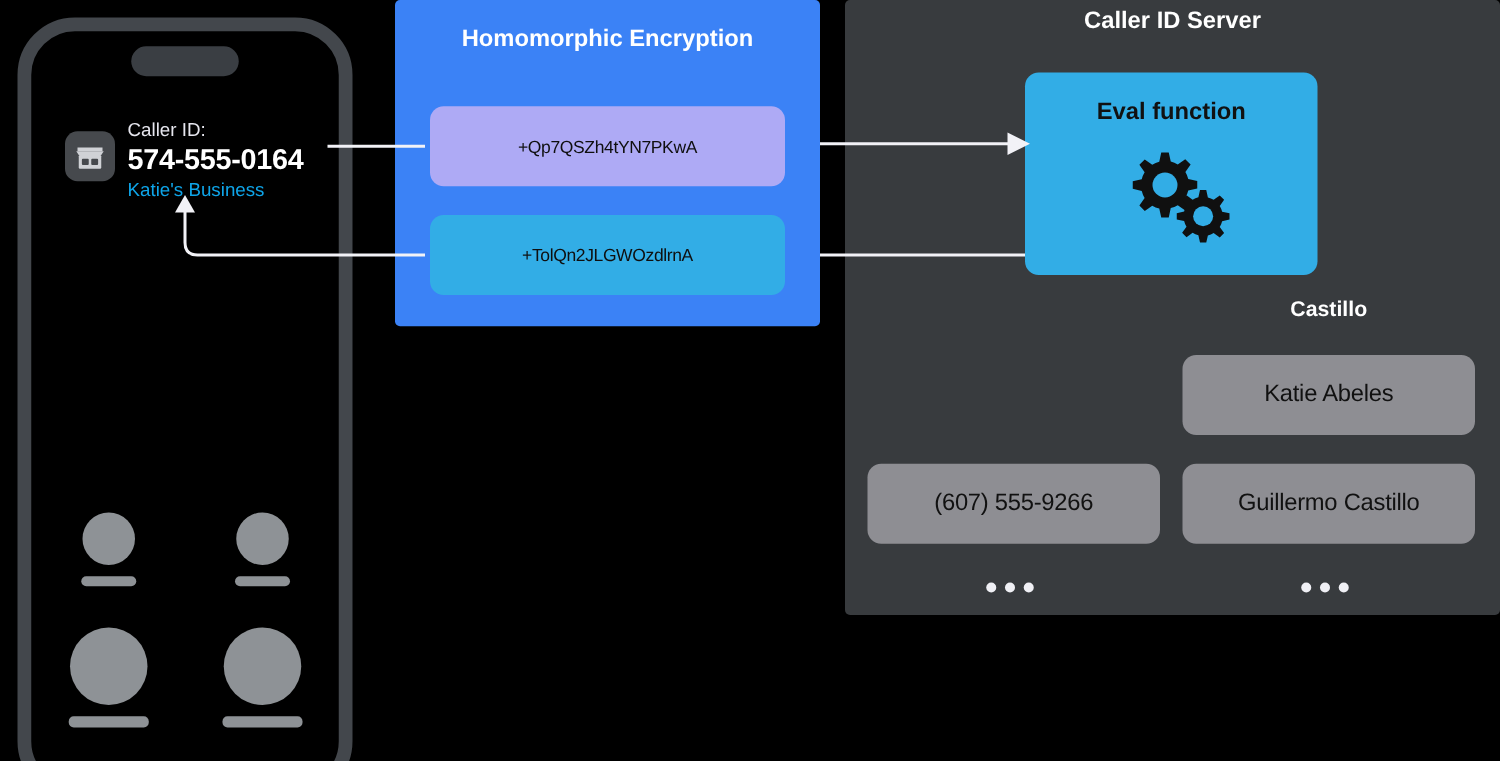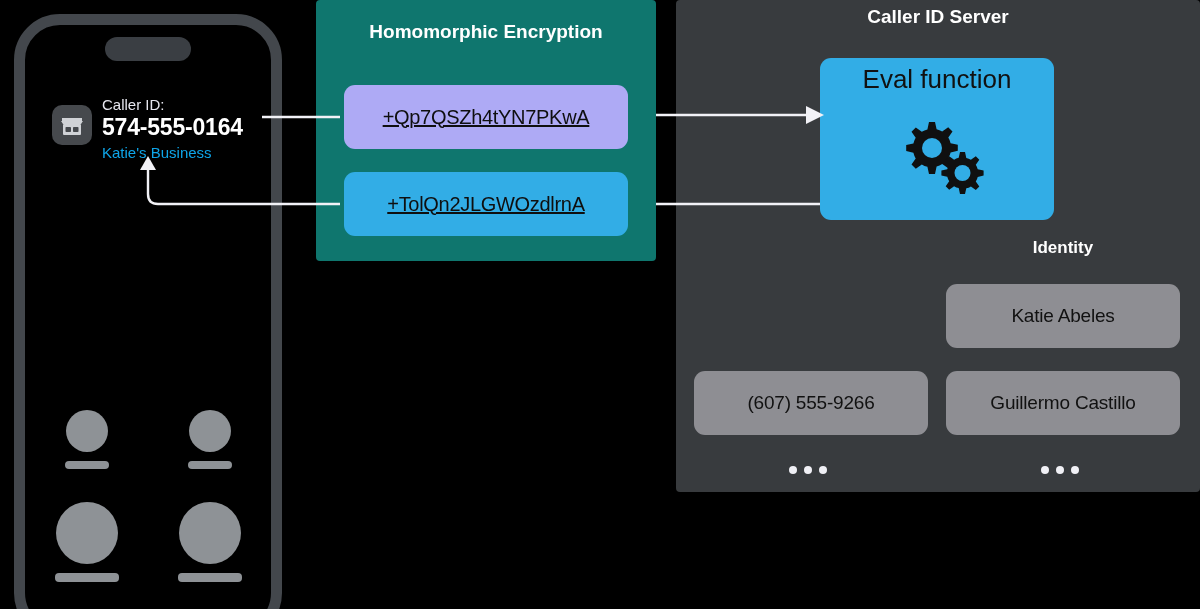--- a/index.html
+++ b/index.html
@@ -24,33 +24,33 @@
   .av-head{border-radius:50%;background:#8e9296;}
   .av-bar{background:#8e9296;border-radius:4px;margin-top:9px;}
   .sm .av-head{width:42px;height:42px;}
   .sm .av-bar{width:44px;height:8px;}
   .lg .av-head{width:62px;height:62px;}
   .lg .av-bar{width:64px;height:9px;}
   #rowA{top:385px;}
   #rowB{top:477px;}
 
   
-  #hepanel{position:absolute;left:316px;top:0;width:340px;height:261px;background:#0f766e;border-radius:4px;}
+  #hepanel{position:absolute;left:316px;top:0;width:340px;height:261px;background:#3b82f6;border-radius:4px;}
   #hetitle{text-align:center;color:#fff;font-size:19px;font-weight:700;padding-top:21px;}
   .ctblock{position:absolute;left:28px;width:284px;height:64px;border-radius:11px;
            display:flex;align-items:center;justify-content:center;
-           font-size:20px;color:#0f0f0f;letter-spacing:-0.3px;text-decoration:underline;}
+           font-size:14px;color:#0f0f0f;letter-spacing:-0.3px;}
   #ct1{top:85px;background:#aeaaf5;}
   #ct2{top:172px;background:#32ade6;}
 
   
   #server{position:absolute;left:676px;top:0;width:524px;height:492px;background:#383b3e;border-radius:4px;}
   #sertitle{text-align:center;color:#fff;font-size:19px;font-weight:700;padding-top:6px;}
   #evalbox{position:absolute;left:144px;top:58px;width:234px;height:162px;background:#32ade6;border-radius:11px;}
-  #evallabel{text-align:center;font-size:26px;color:#111;padding-top:6px;}
+  #evallabel{text-align:center;font-size:19px;color:#111;padding-top:21px;font-weight:bold;}
   #gears{position:absolute;left:72px;top:56px;}
   .colhead{position:absolute;top:238px;color:#fff;font-size:17px;font-weight:700;text-align:center;}
   .cell{position:absolute;height:64px;border-radius:11px;background:#8e8e93;
         display:flex;align-items:center;justify-content:center;
         font-size:19px;color:#111;letter-spacing:-0.2px;}
   .dots{position:absolute;display:flex;gap:7px;}
   .dots span{width:8px;height:8px;border-radius:50%;background:#f0f0f5;}
 
   
   #arrows{position:absolute;left:0;top:0;width:1200px;height:609px;pointer-events:none;}
@@ -117,21 +117,21 @@
         <g fill="#101010">
           <path d="M37 8 l6 0 1.6 7.2 a19 19 0 0 1 5.6 2.3 l6-4.2 4.3 4.3 -4.2 6 a19 19 0 0 1 2.3 5.6 l7.2 1.6 0 6 -7.2 1.6 a19 19 0 0 1 -2.3 5.6 l4.2 6 -4.3 4.3 -6 -4.2 a19 19 0 0 1 -5.6 2.3 L43 60 l-6 0 -1.6 -7.2 a19 19 0 0 1 -5.6 -2.3 l-6 4.2 -4.3 -4.3 4.2 -6 a19 19 0 0 1 -2.3 -5.6 L14.2 37 l0 -6 7.2 -1.6 a19 19 0 0 1 2.3 -5.6 l-4.2 -6 4.3 -4.3 6 4.2 a19 19 0 0 1 5.6 -2.3 Z"></path>
           <path d="M68 38 l5 0 1.3 5.9 a15.5 15.5 0 0 1 4.6 1.9 l4.9 -3.5 3.5 3.5 -3.5 4.9 a15.5 15.5 0 0 1 1.9 4.6 l5.9 1.3 0 5 -5.9 1.3 a15.5 15.5 0 0 1 -1.9 4.6 l3.5 4.9 -3.5 3.5 -4.9 -3.5 a15.5 15.5 0 0 1 -4.6 1.9 L73 80 l-5 0 -1.3 -5.9 a15.5 15.5 0 0 1 -4.6 -1.9 l-4.9 3.5 -3.5 -3.5 3.5 -4.9 a15.5 15.5 0 0 1 -1.9 -4.6 L49.4 61.5 l0 -5 5.9 -1.3 a15.5 15.5 0 0 1 1.9 -4.6 l-3.5 -4.9 3.5 -3.5 4.9 3.5 a15.5 15.5 0 0 1 4.6 -1.9 Z"></path>
         </g>
         <circle cx="40" cy="34" r="10" fill="#32ade6"></circle>
         <circle cx="70.5" cy="59" r="8" fill="#32ade6"></circle>
       </svg>
     </div>
   </div>
 
-  <div class="colhead" style="left:270px;width:234px;">Identity</div>
+  <div class="colhead" style="left:270px;width:234px;">Castillo</div>
 
   <div class="cell" style="left:270px;top:284px;width:234px;">Katie Abeles</div>
   <div class="cell" style="left:18px;top:371px;width:234px;">(607) 555-9266</div>
   <div class="cell" style="left:270px;top:371px;width:234px;">Guillermo Castillo</div>
 
   <div class="dots" style="left:113px;top:466px;">
       <span></span>
       <span></span>
       <span></span>
     </div>

